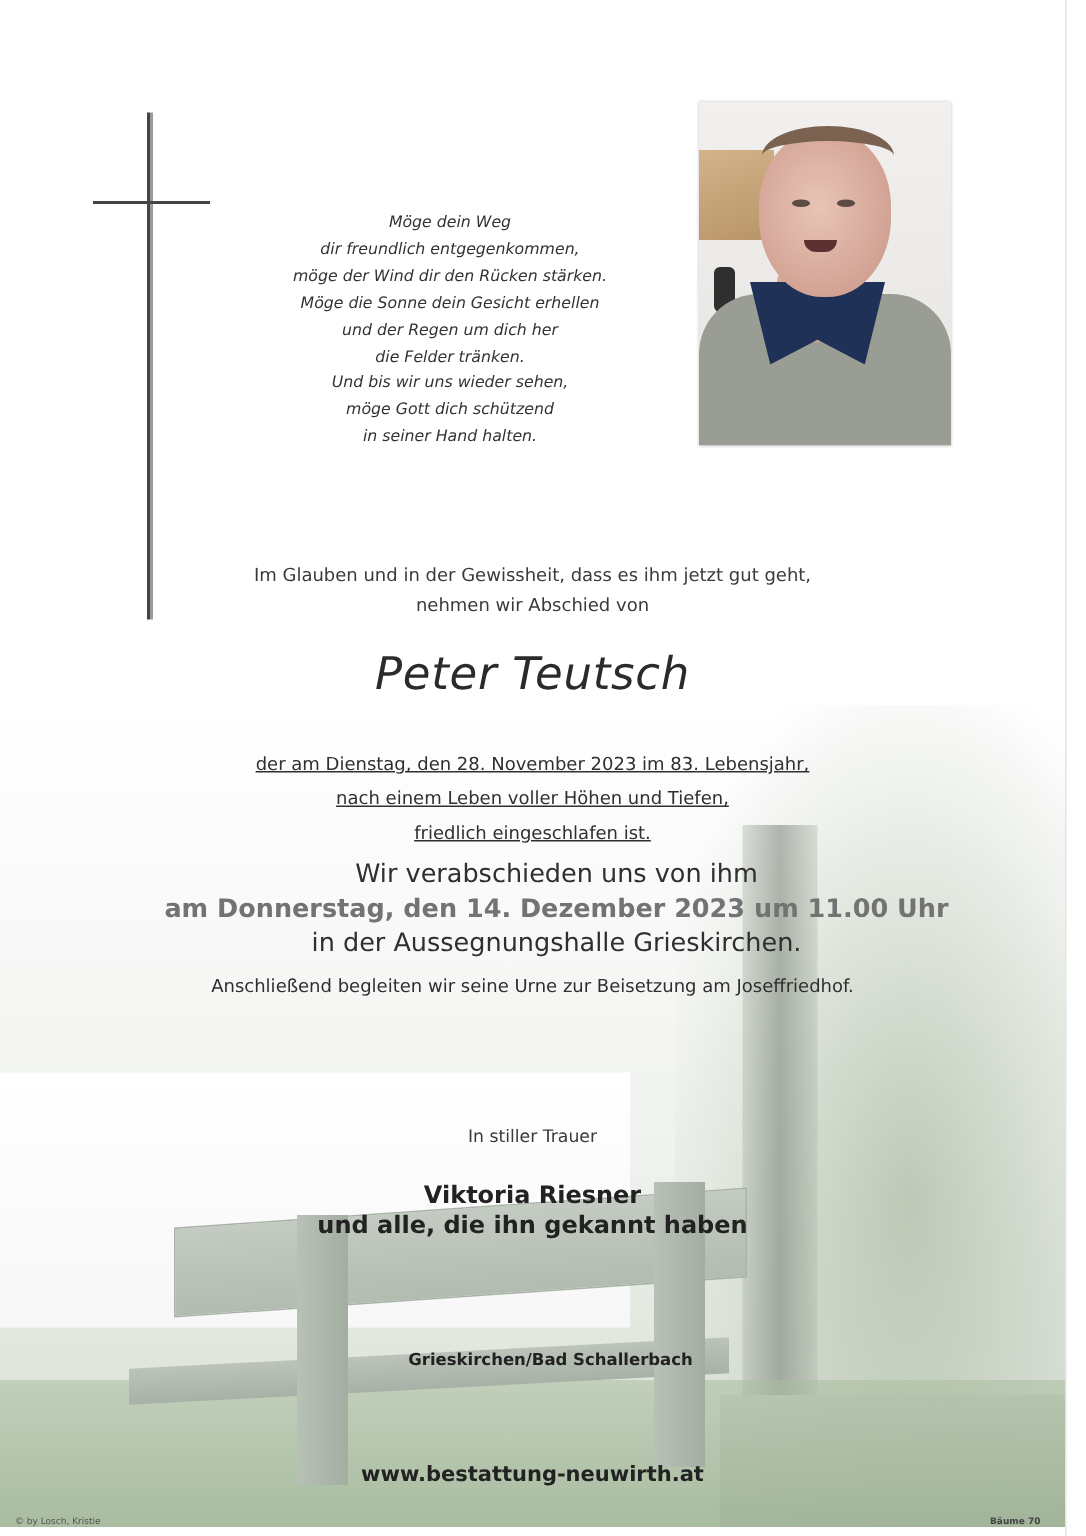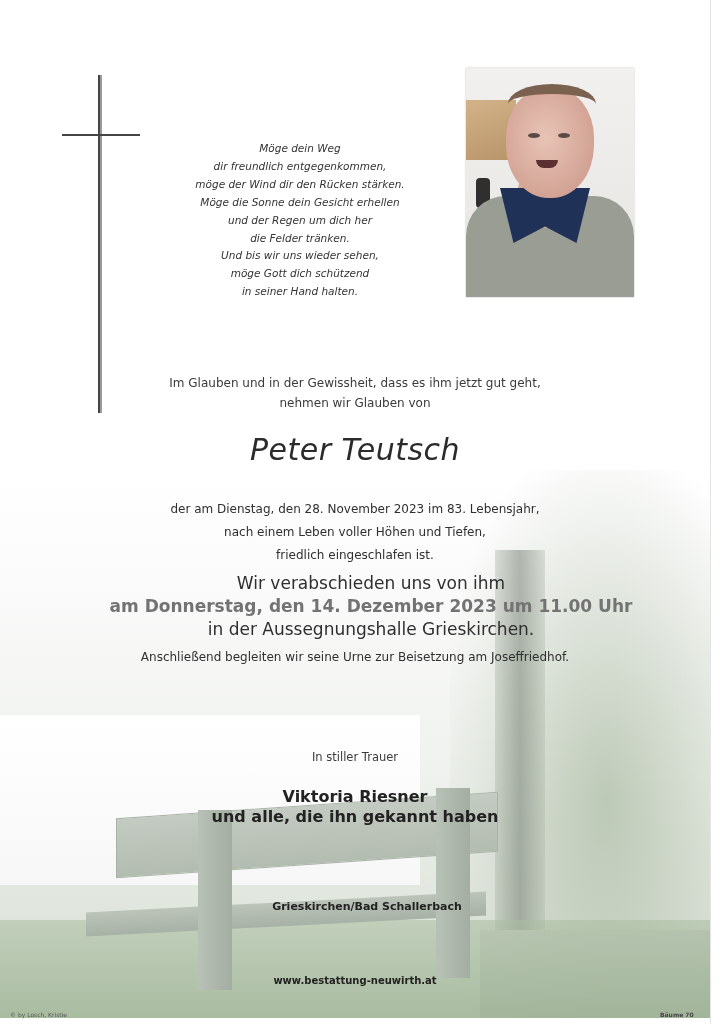--- a/index.html
+++ b/index.html
@@ -99,28 +99,28 @@
     top: 140px; left: 150px; width: 300px;
     font-family: "DejaVu Sans", sans-serif; font-style: italic;
     font-size: 10.5px; line-height: 17.9px; color: #333; text-align: center;
   }
   .poem div { white-space: nowrap; }
   .intro { top: 373px; font-size: 12px; line-height: 20px; color: #3a3a3a; }
   .name {
     top: 432px; font-size: 30px; font-style: italic; color: #2b2b2b; letter-spacing: 0.5px;
     font-family: "DejaVu Sans", sans-serif;
   }
-  .death { top: 498px; font-size: 12px; line-height: 23px; color: #2f2f2f; }
+  .death { top: 498px; font-size: 12px; line-height: 23px; color: #2f2f2f; text-decoration: underline; }
   .service { top: 572px; font-size: 17px; line-height: 23px; color: #2f2f2f; padding-left: 16px; }
   .service .bold { font-weight: bold; color: #737373; }
   .urn { top: 650px; font-size: 12px; color: #2f2f2f; }
   .mourn { top: 750px; font-size: 11.5px; color: #3a3a3a; }
   .mourners { top: 787px; font-size: 16px; line-height: 20px; font-weight: bold; color: #222; }
   .location { top: 900px; font-size: 11px; font-weight: bold; color: #222; padding-left: 12px; }
-  .website { top: 975px; font-size: 10px; font-weight: bold; color: #222; }
+  .website { top: 975px; font-size: 14px; font-weight: bold; color: #222; }
 </style>
 </head>
 <body>
 
 <div class="page-edge"></div>
 
 <div class="scene">
   <div class="scene-fog"></div>
   <div class="scene-lake"></div>
   <div class="scene-trees"></div>
@@ -157,21 +157,21 @@
   <div>Möge die Sonne dein Gesicht erhellen</div>
   <div>und der Regen um dich her</div>
   <div>die Felder tränken.</div>
   <div>Und bis wir uns wieder sehen,</div>
   <div>möge Gott dich schützend</div>
   <div>in seiner Hand halten.</div>
 </div>
 
 <div class="text-block intro">
   <div>Im Glauben und in der Gewissheit, dass es ihm jetzt gut geht,</div>
-  <div>nehmen wir Glauben von</div>
+  <div>nehmen wir Abschied von</div>
 </div>
 
 <div class="text-block name">Peter Teutsch</div>
 
 <div class="text-block death">
   <div>der am Dienstag, den 28. November 2023 im 83. Lebensjahr,</div>
   <div>nach einem Leben voller Höhen und Tiefen,</div>
   <div>friedlich eingeschlafen ist.</div>
 </div>
 

